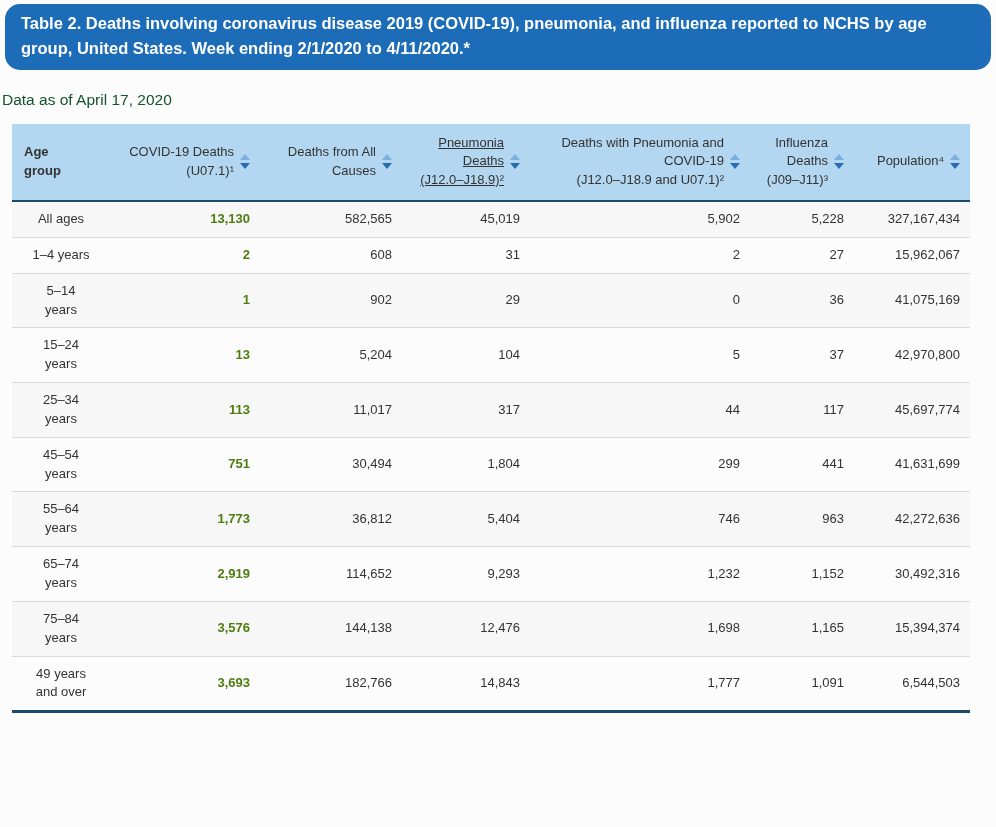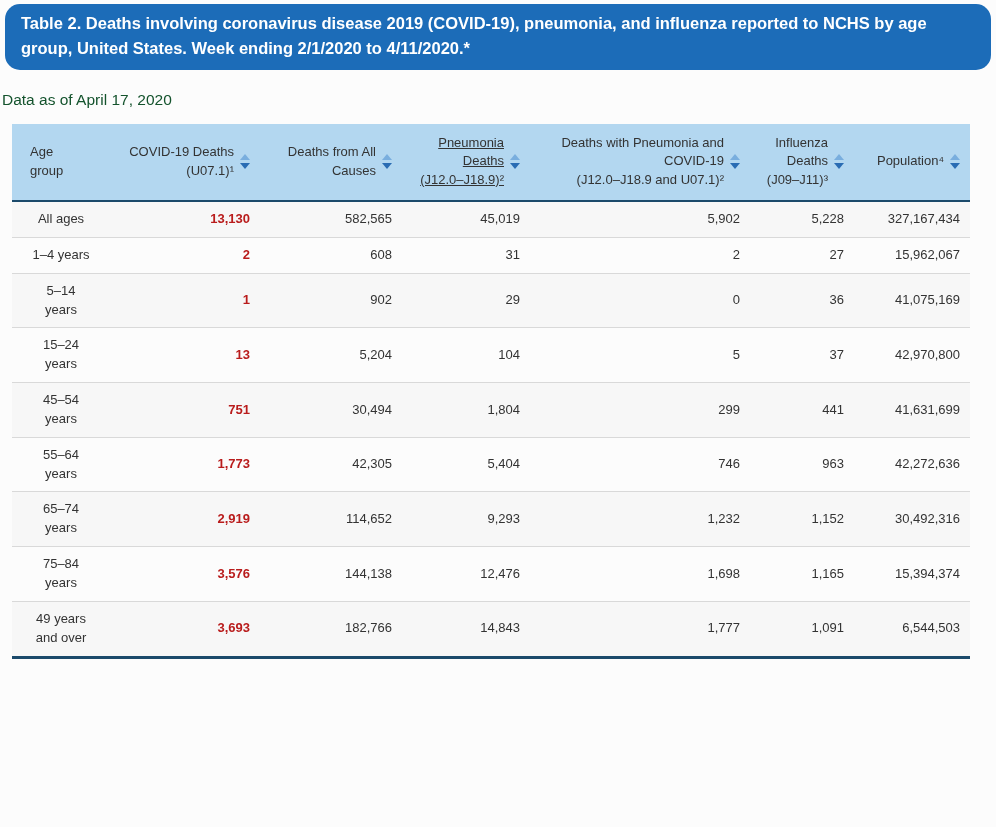--- a/index.html
+++ b/index.html
@@ -34,21 +34,21 @@
     font-size: 13px;
   }
   thead th {
     background: #b3d7f0;
     border-bottom: 2px solid #1b4a6b;
     font-weight: normal;
     padding: 10px 10px;
     vertical-align: middle;
     color: #333;
   }
-  th.col-0 { width: 92px;  padding-left: 18px; }
+  th.col-0 { width: 92px;  padding-left: 12px; font-weight: bold; }
   th.col-1 { width: 156px; }
   th.col-2 { width: 142px; }
   th.col-3 { width: 128px; text-decoration: underline; }
   th.col-4 { width: 220px; }
   th.col-5 { width: 104px; }
   th.col-6 { width: 116px; }
   .th-inner {
     display: flex;
     align-items: center;
     justify-content: flex-end;
@@ -85,21 +85,21 @@
     text-align: right;
     line-height: 1.45;
     white-space: pre-line;
     vertical-align: middle;
     background: transparent;
   }
   tbody td.left {
     text-align: center;
     padding-left: 16px;
   }
-  tbody td.bold { font-weight: bold; color: #b91c1c; }
+  tbody td.bold { font-weight: bold; color: #4d7c0f; }
   tbody tr:nth-child(odd) { background: #f7f7f7; }
   tbody tr:last-child td { border-bottom: 3px solid #1b4a6b; }
 </style>
 </head>
 <body>
 
 <div class="banner">
   <span>Table 2. Deaths involving coronavirus disease 2019 (COVID-19), pneumonia, and influenza reported to NCHS by age group, United States. Week ending 2/1/2020 to 4/11/2020.*</span>
 </div>
 
@@ -211,34 +211,44 @@
         <td class="col-0 left">15–24
 years</td>
         <td class="col-1 bold">13</td>
         <td class="col-2">5,204</td>
         <td class="col-3">104</td>
         <td class="col-4">5</td>
         <td class="col-5">37</td>
         <td class="col-6">42,970,800</td>
       </tr>
       <tr>
+        <td class="col-0 left">25–34
+years</td>
+        <td class="col-1 bold">113</td>
+        <td class="col-2">11,017</td>
+        <td class="col-3">317</td>
+        <td class="col-4">44</td>
+        <td class="col-5">117</td>
+        <td class="col-6">45,697,774</td>
+      </tr>
+      <tr>
         <td class="col-0 left">45–54
 years</td>
         <td class="col-1 bold">751</td>
         <td class="col-2">30,494</td>
         <td class="col-3">1,804</td>
         <td class="col-4">299</td>
         <td class="col-5">441</td>
         <td class="col-6">41,631,699</td>
       </tr>
       <tr>
         <td class="col-0 left">55–64
 years</td>
         <td class="col-1 bold">1,773</td>
-        <td class="col-2">42,305</td>
+        <td class="col-2">36,812</td>
         <td class="col-3">5,404</td>
         <td class="col-4">746</td>
         <td class="col-5">963</td>
         <td class="col-6">42,272,636</td>
       </tr>
       <tr>
         <td class="col-0 left">65–74
 years</td>
         <td class="col-1 bold">2,919</td>
         <td class="col-2">114,652</td>

